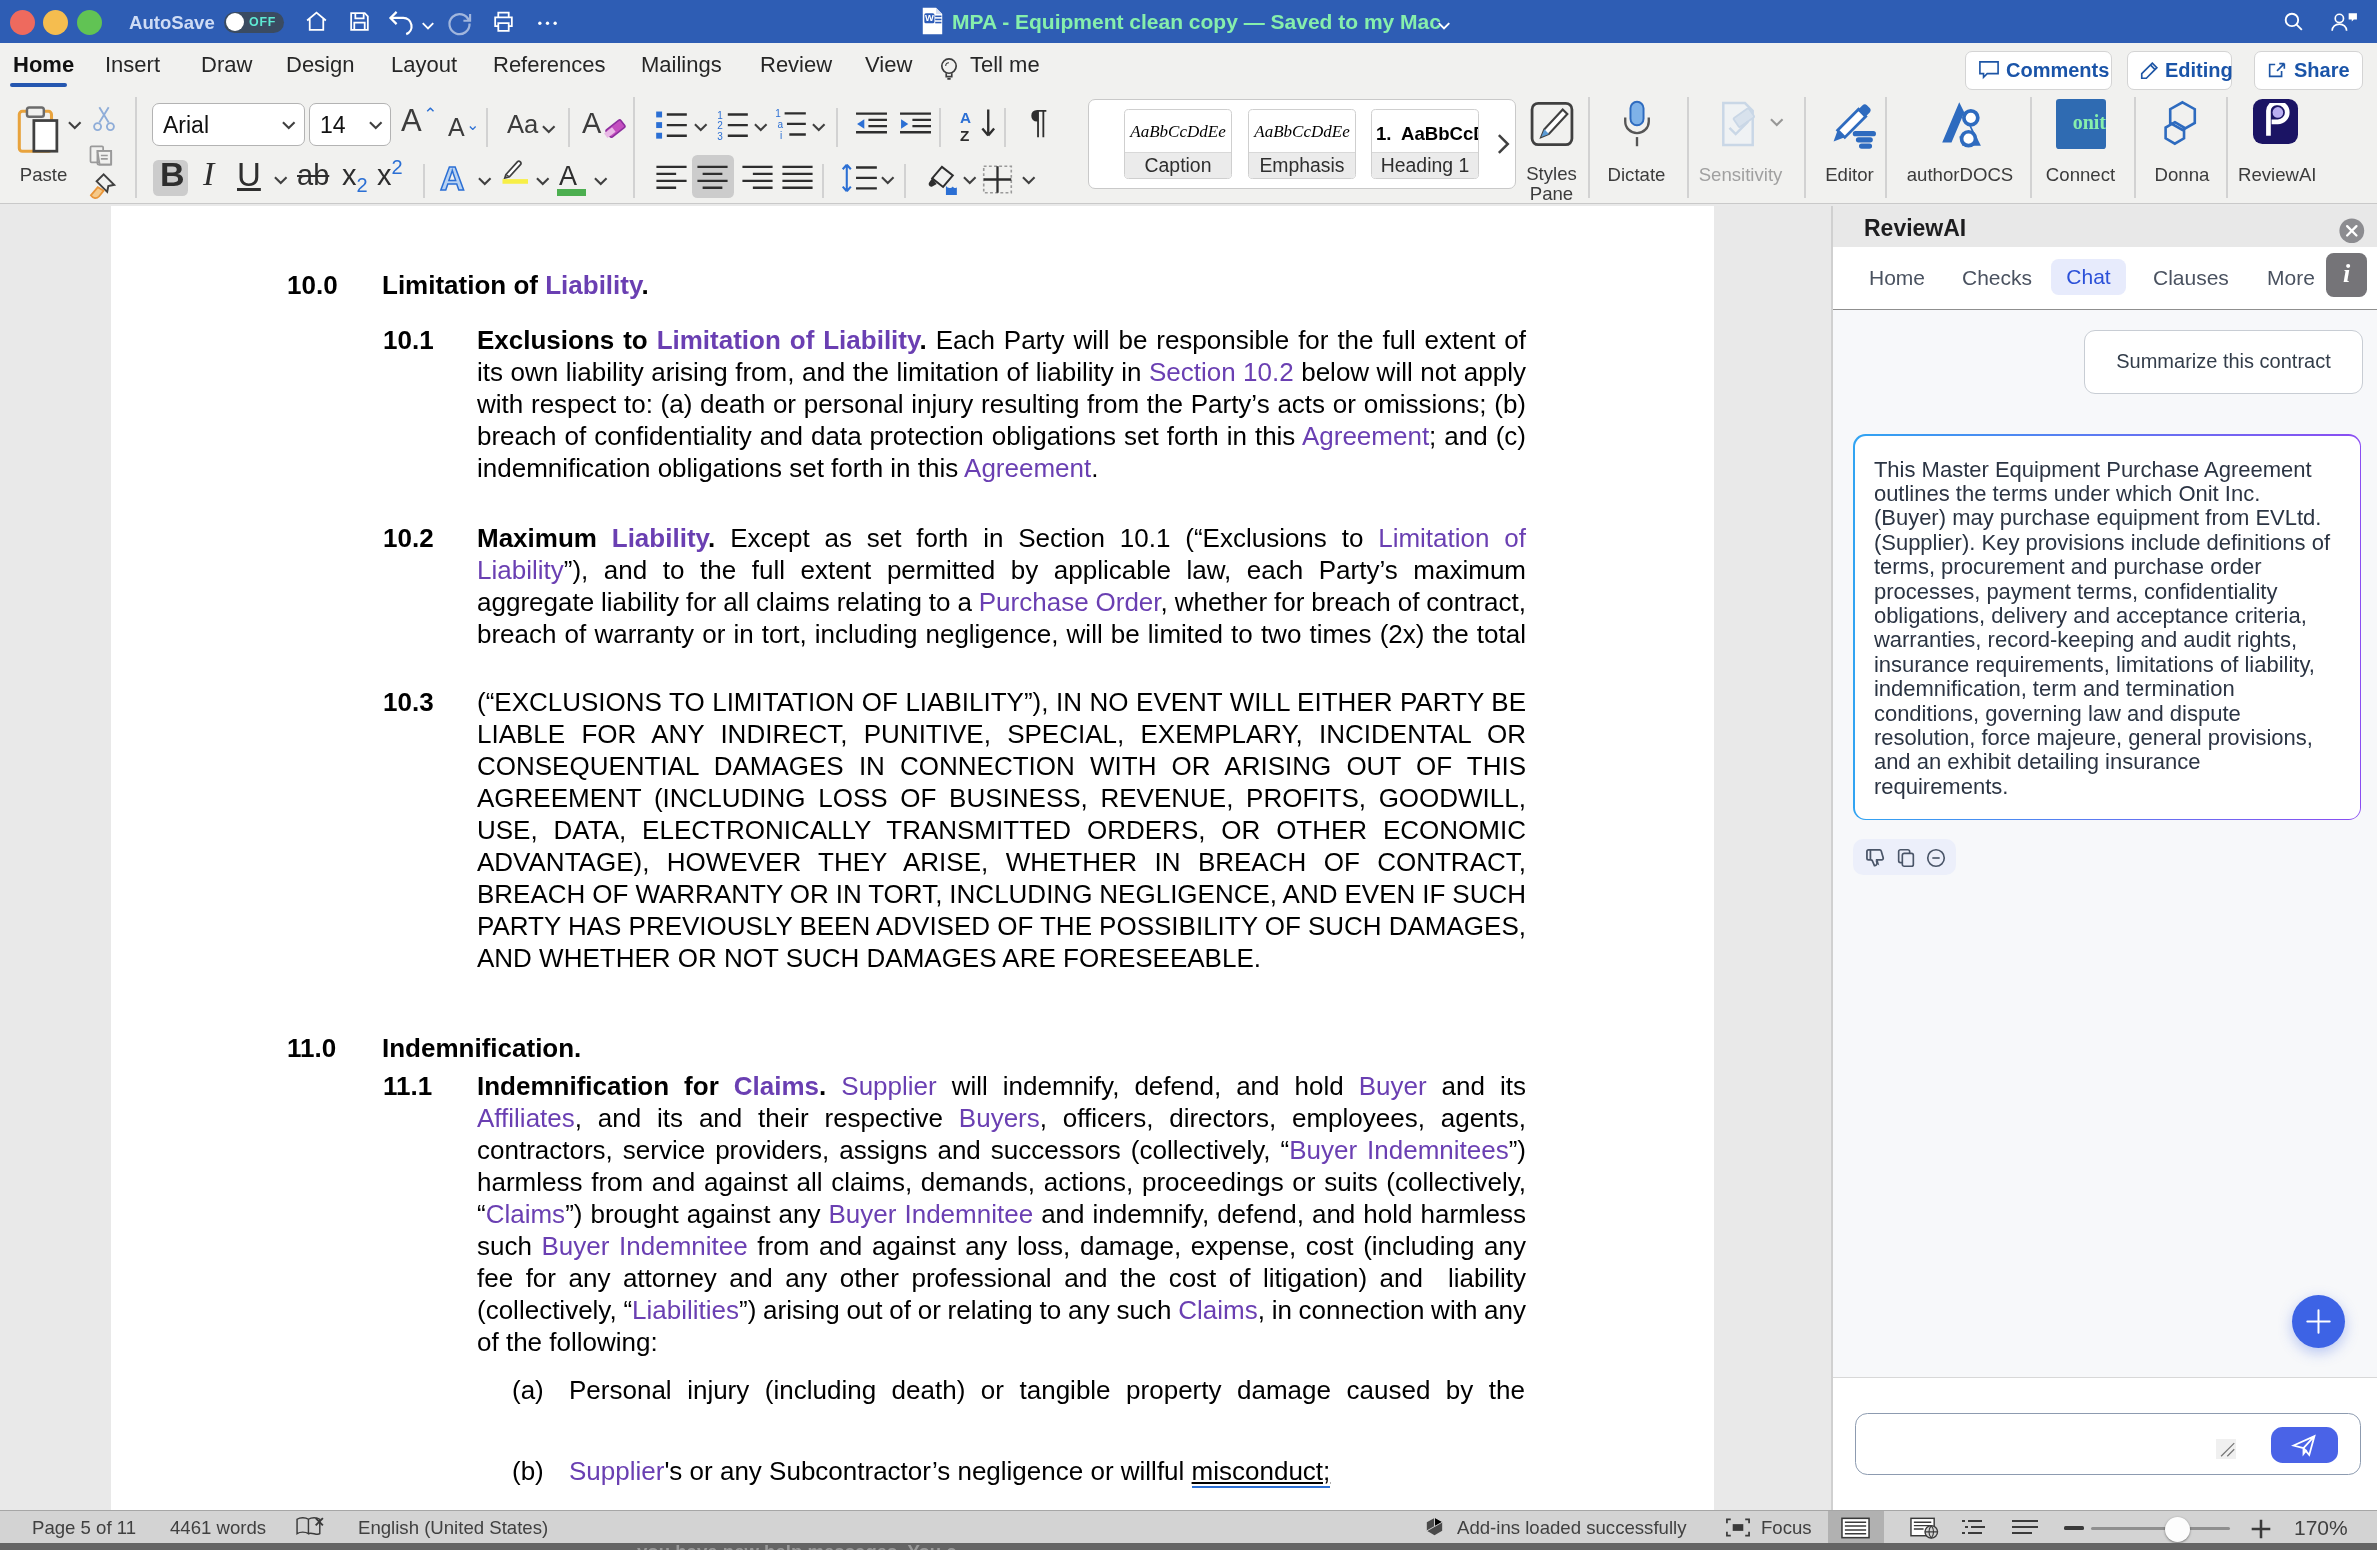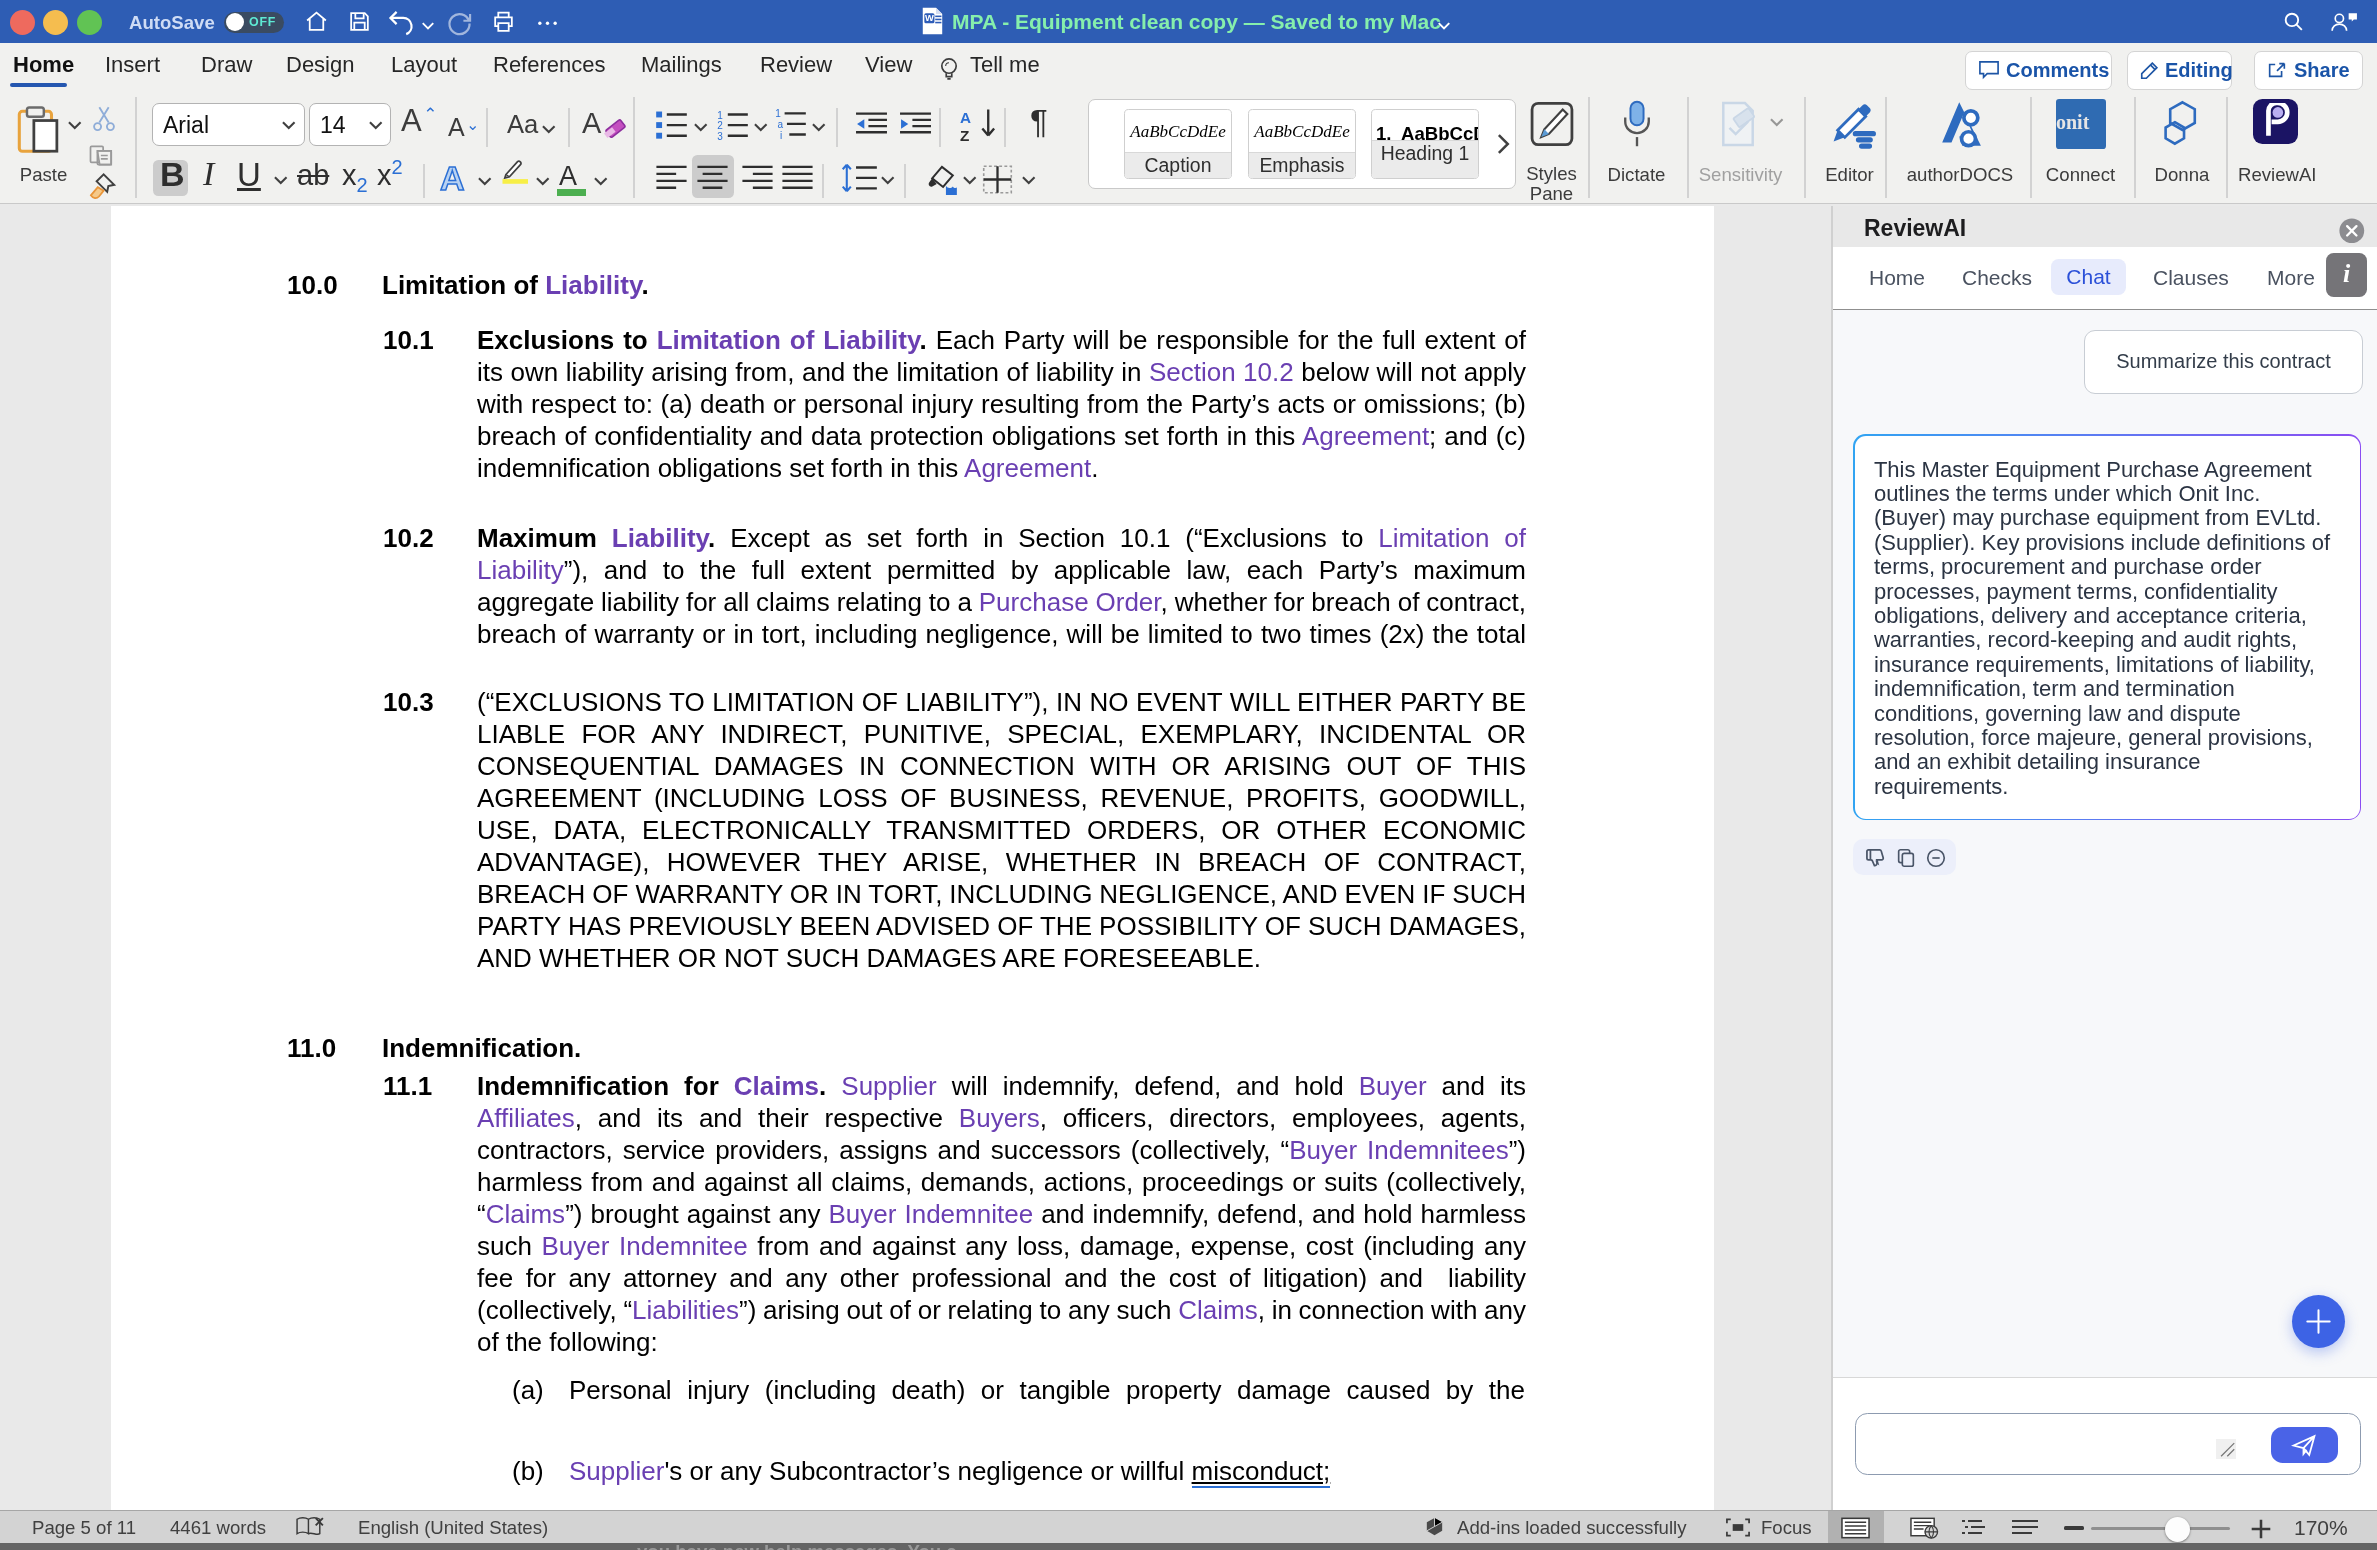--- a/index.html
+++ b/index.html
@@ -344,21 +344,21 @@
   <div class="abs card" style="left:1124px;top:66px;width:108px;height:70px">
       <div class="samp" style="padding-top:12.4px;font-size:17px">AaBbCcDdEe</div>
       <div class="nm" style="position:absolute;bottom:0;width:100%;height:26px;line-height:25.6px">Caption</div>
     </div>
   <div class="abs card" style="left:1248px;top:66px;width:108px;height:70px">
       <div class="samp" style="padding-top:12.4px;font-size:17px">AaBbCcDdEe</div>
       <div class="nm" style="position:absolute;bottom:0;width:100%;height:26px;line-height:25.6px">Emphasis</div>
     </div>
   <div class="abs card" style="left:1371px;top:66px;width:108px;height:70px">
       <div style="font-size:18.6px;font-weight:bold;text-align:left;padding:13px 0 0 3.9px;white-space:nowrap;overflow:hidden">1.&nbsp; AaBbCcDc</div>
-      <div class="nm" style="position:absolute;bottom:0;width:100%;height:38px;line-height:25.6px">Heading 1</div>
+      <div class="nm" style="position:absolute;bottom:0;width:100%;height:26px;line-height:25.6px">Heading 1</div>
     </div>
   <svg class="abs" style="left:1496px;top:90px" width="14" height="22" viewBox="0 0 10 16" fill="none" stroke="#404040" stroke-width="1.8">
       <path d="M2 1.5 8.5 8 2 14.5"></path>
     </svg>
 
   <svg class="abs" style="left:1529px;top:57px" width="46" height="48" viewBox="0 0 30 31">
       <rect x="2" y="2" width="26" height="27" rx="4" fill="none" stroke="#404040" stroke-width="1.8"></rect>
       <path d="M22 6 10 19l-2 5 5-2L25 9z" fill="#fff" stroke="#404040" stroke-width="1.4"></path>
       <path d="M8 24l5-2-3-3z" fill="#5b9bd5"></path>
     </svg>
@@ -396,21 +396,21 @@
   <div class="abs sep" style="left:1885px;top:54px;height:101px"></div>
 
   <svg class="abs" style="left:1936px;top:56px" width="48" height="50" viewBox="0 0 31 32">
       <path d="M15 2 4 28h6l8-19 6 14-9 1 2 6h12z" fill="#2e6bbf"></path>
       <circle cx="22.5" cy="12" r="4.5" fill="#fff" stroke="#2e6bbf" stroke-width="2.4"></circle>
       <circle cx="21" cy="25.5" r="4.5" fill="#fff" stroke="#2e6bbf" stroke-width="2.4"></circle>
     </svg>
   <div class="abs lbl" style="left:1906px;top:121px;width:108px">authorDOCS</div>
   <div class="abs sep" style="left:2030px;top:54px;height:101px"></div>
 
-  <div class="abs" style="left:2056px;top:56px;width:50px;height:50px;background:#2f6bb2;border-radius:3.1px;color:#e5e5e5;font-size:20px;font-weight:bold;font-family:'Liberation Serif',serif;text-align:left;line-height:46px">onit</div>
+  <div class="abs" style="left:2056px;top:56px;width:50px;height:50px;background:#2f6bb2;border-radius:3.1px;color:#86efac;font-size:20px;font-weight:bold;font-family:'Liberation Serif',serif;text-align:right;line-height:46px">onit</div>
   <div class="abs lbl" style="left:2042px;top:121px;width:77px">Connect</div>
   <div class="abs sep" style="left:2134px;top:54px;height:101px"></div>
 
   <svg class="abs" style="left:2161px;top:56px" width="43" height="48" viewBox="0 0 28 31">
       <path d="M14 2l8 4.5v9L14 20l-8-4.5v-9z" fill="none" stroke="#2e6bbf" stroke-width="1.7"></path>
       <path d="M9 15l6 3.5v7L9 29l-6-3.5v-7z" fill="none" stroke="#2e6bbf" stroke-width="1.7"></path>
     </svg>
   <div class="abs lbl" style="left:2151px;top:121px;width:62px">Donna</div>
   <div class="abs sep" style="left:2226px;top:54px;height:101px"></div>
 

